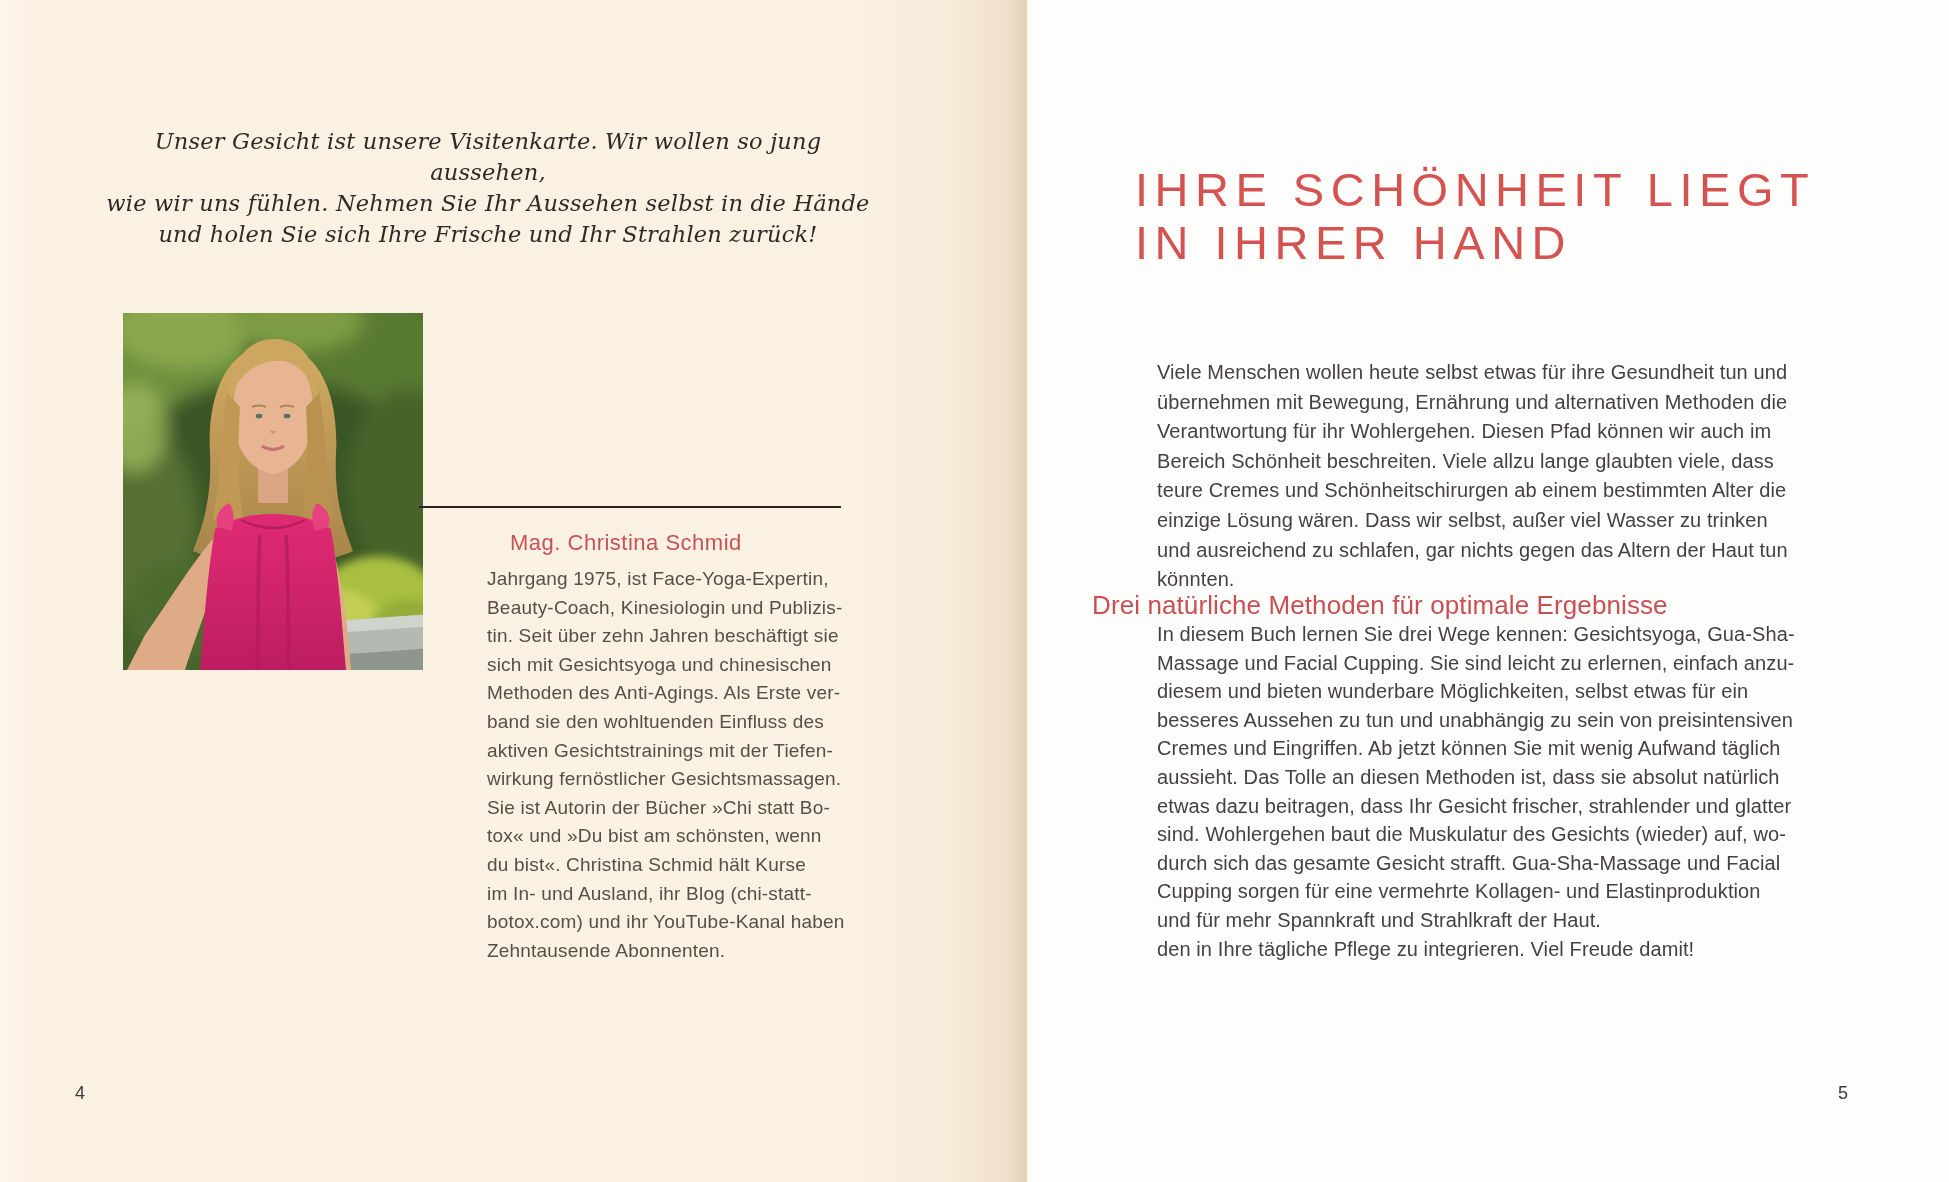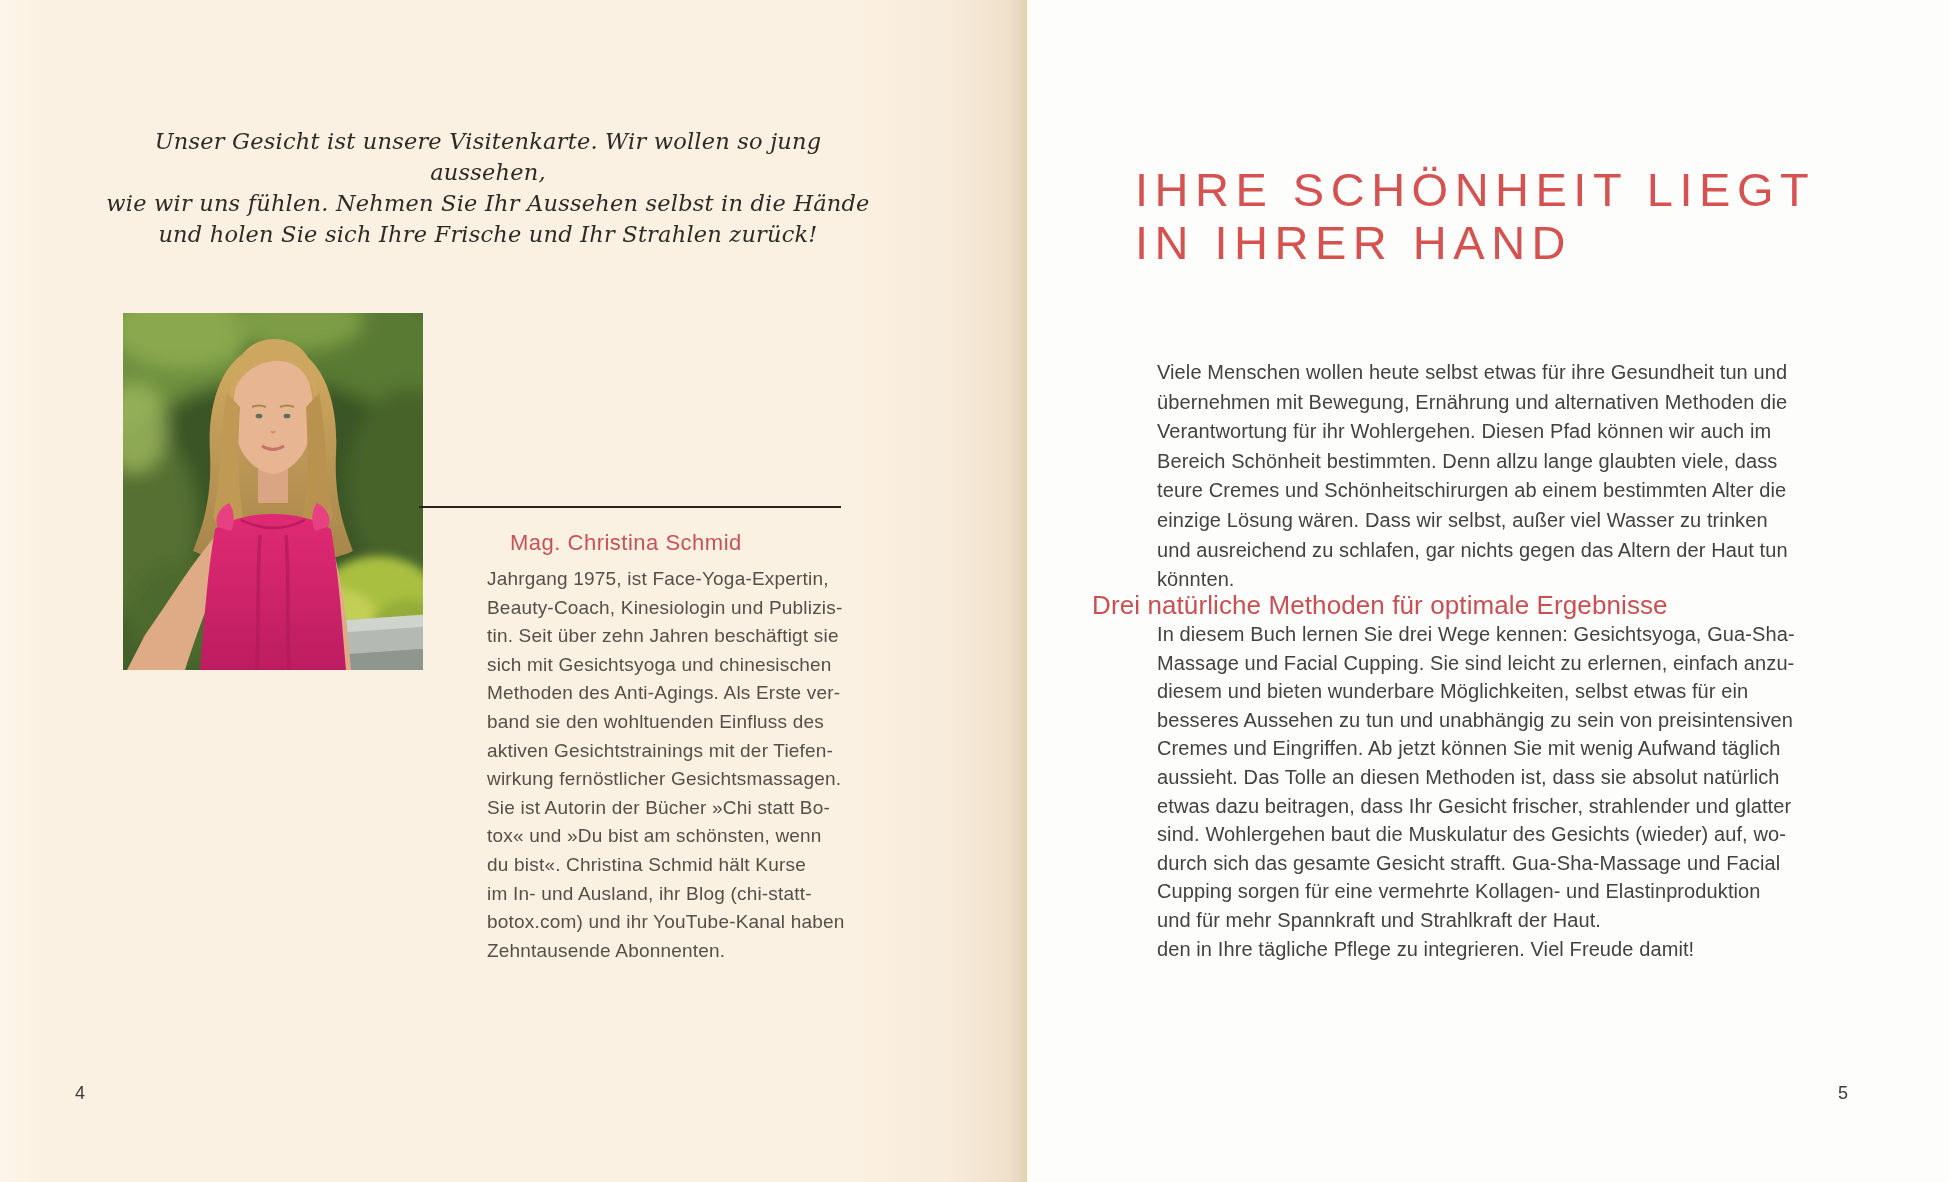--- a/index.html
+++ b/index.html
@@ -196,21 +196,21 @@
 
 <div class="chapter-title">
   <div>IHRE SCHÖNHEIT LIEGT</div>
   <div>IN IHRER HAND</div>
 </div>
 
 <div class="intro">
   <div>Viele Menschen wollen heute selbst etwas für ihre Gesundheit tun und</div>
   <div>übernehmen mit Bewegung, Ernährung und alternativen Methoden die</div>
   <div>Verantwortung für ihr Wohlergehen. Diesen Pfad können wir auch im</div>
-  <div>Bereich Schönheit bestimmten. Denn allzu lange glaubten viele, dass</div>
+  <div>Bereich Schönheit beschreiten. Viele allzu lange glaubten viele, dass</div>
   <div>teure Cremes und Schönheitschirurgen ab einem bestimmten Alter die</div>
   <div>einzige Lösung wären. Dass wir selbst, außer viel Wasser zu trinken</div>
   <div>und ausreichend zu schlafen, gar nichts gegen das Altern der Haut tun</div>
   <div>könnten.</div>
 </div>
 
 <div class="subheading">Drei natürliche Methoden für optimale Ergebnisse</div>
 
 <div class="bodytext">
   <div>In diesem Buch lernen Sie drei Wege kennen: Gesichtsyoga, Gua-Sha-</div>

